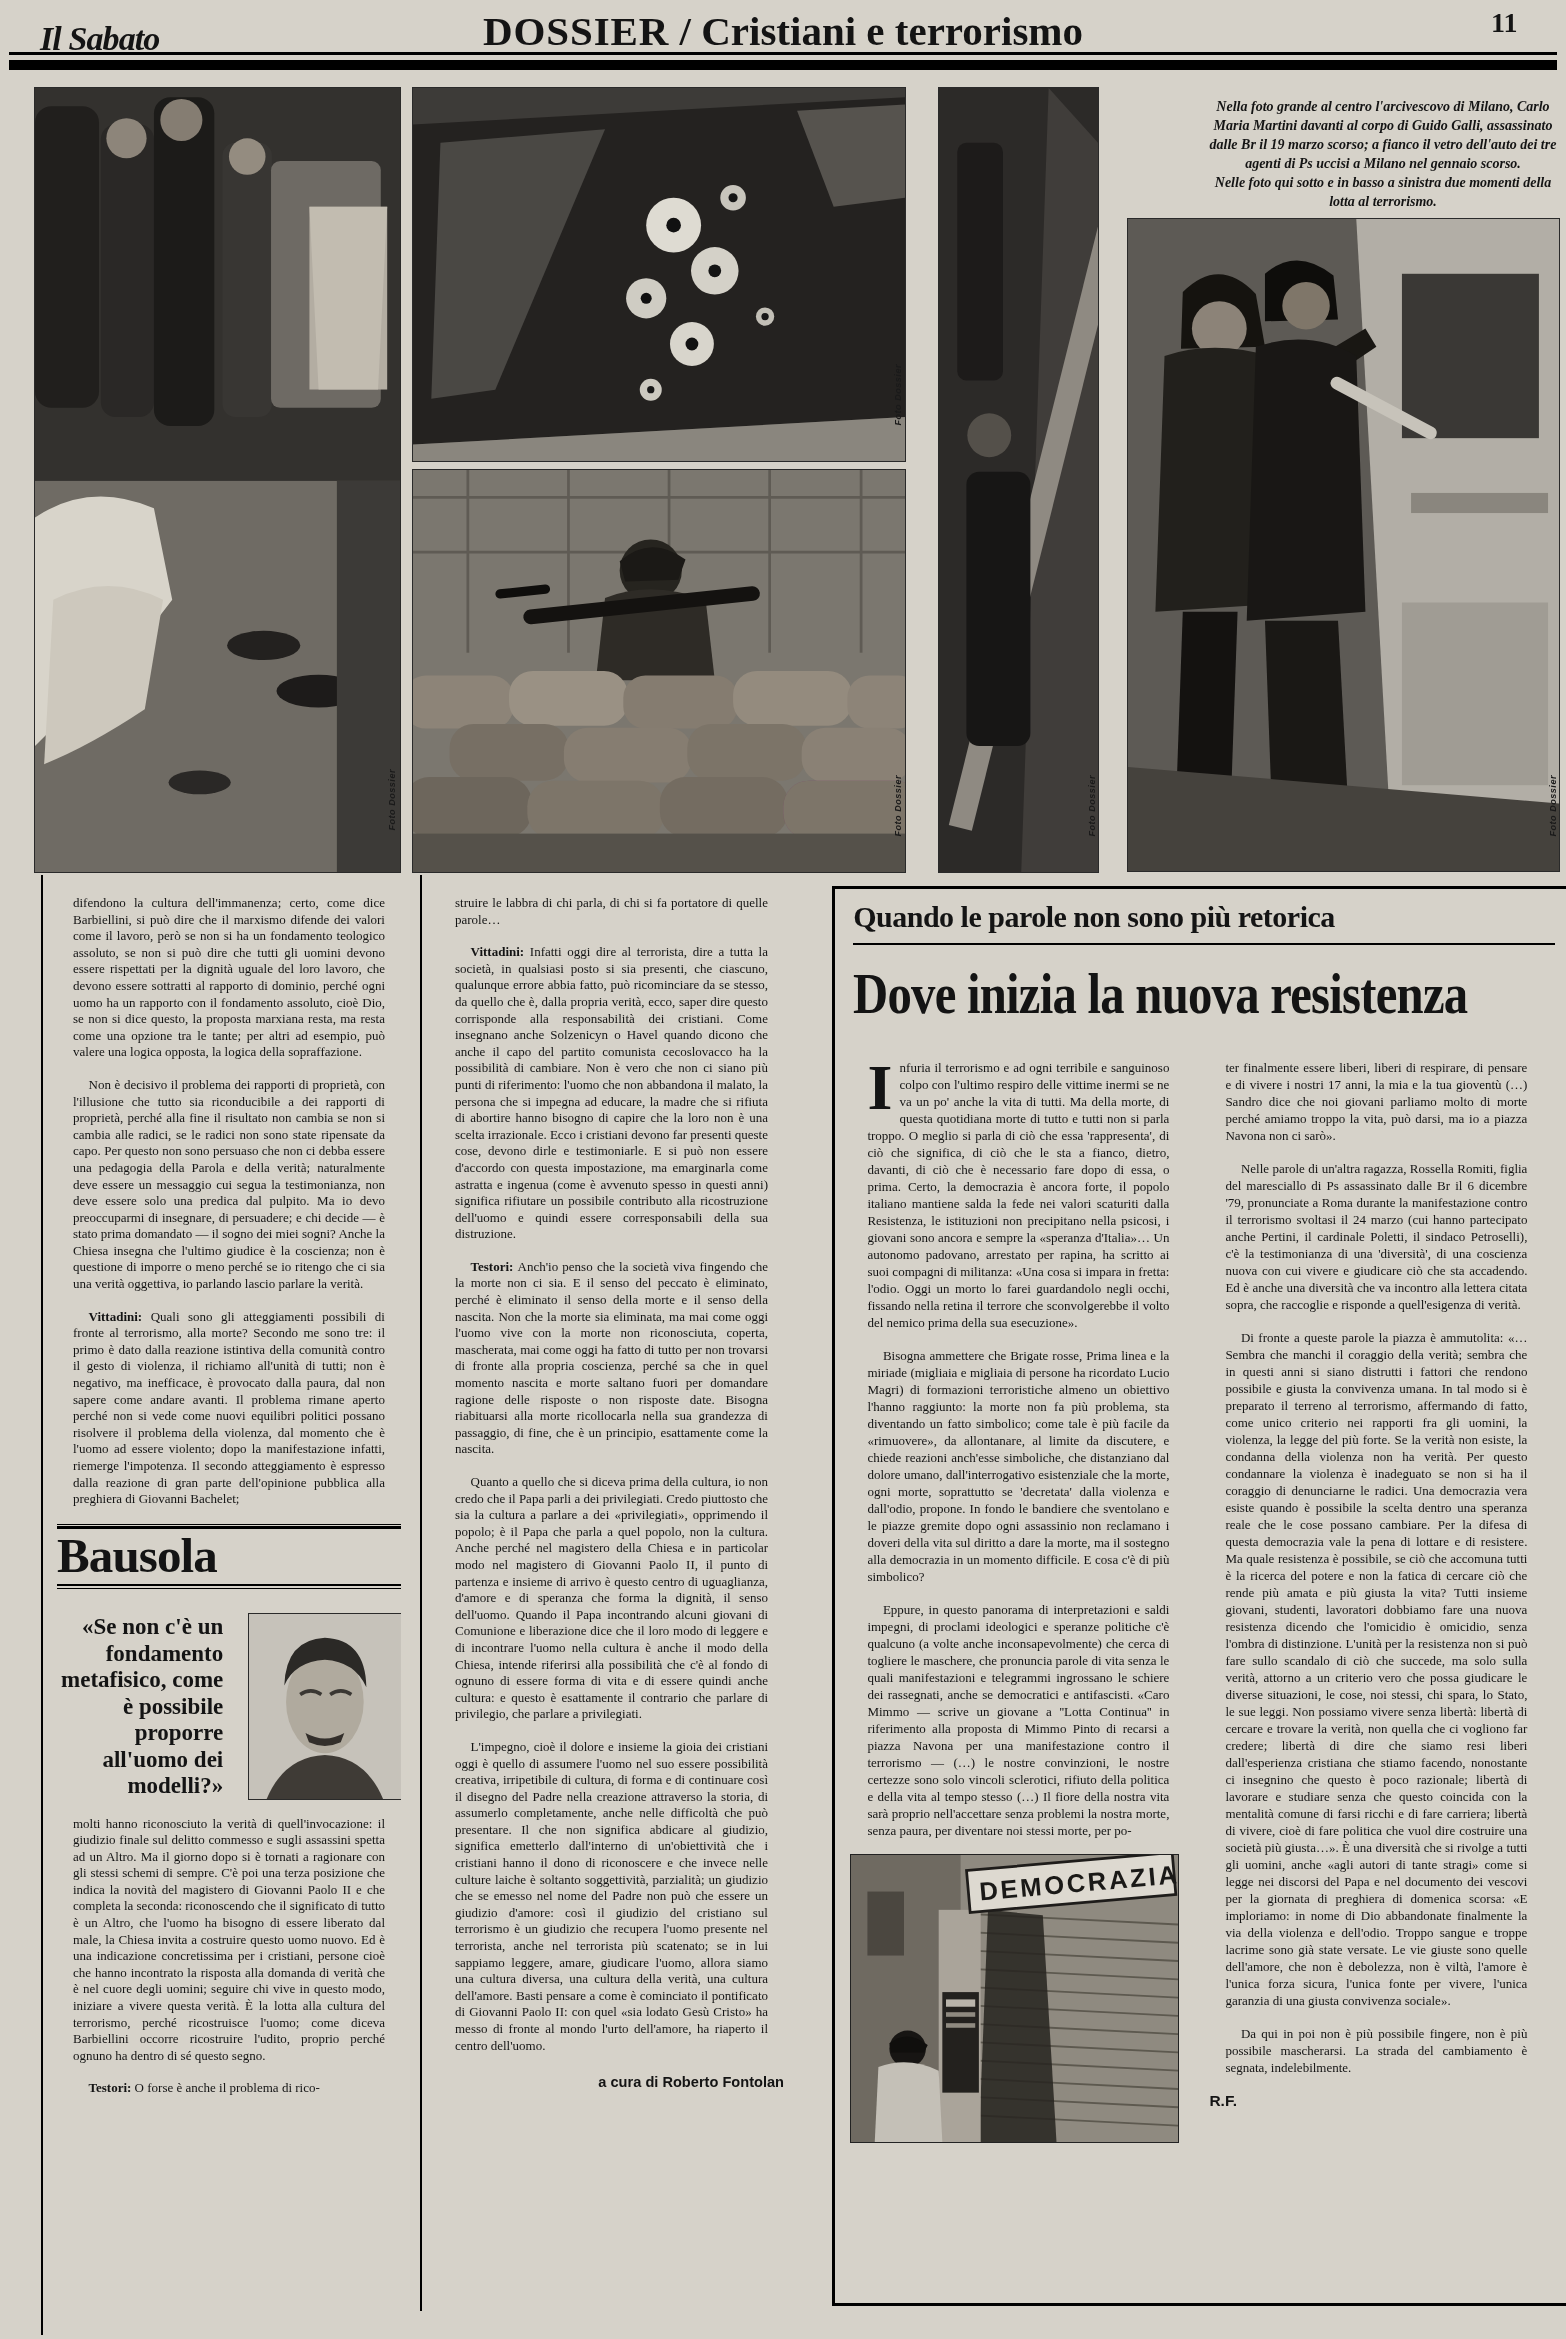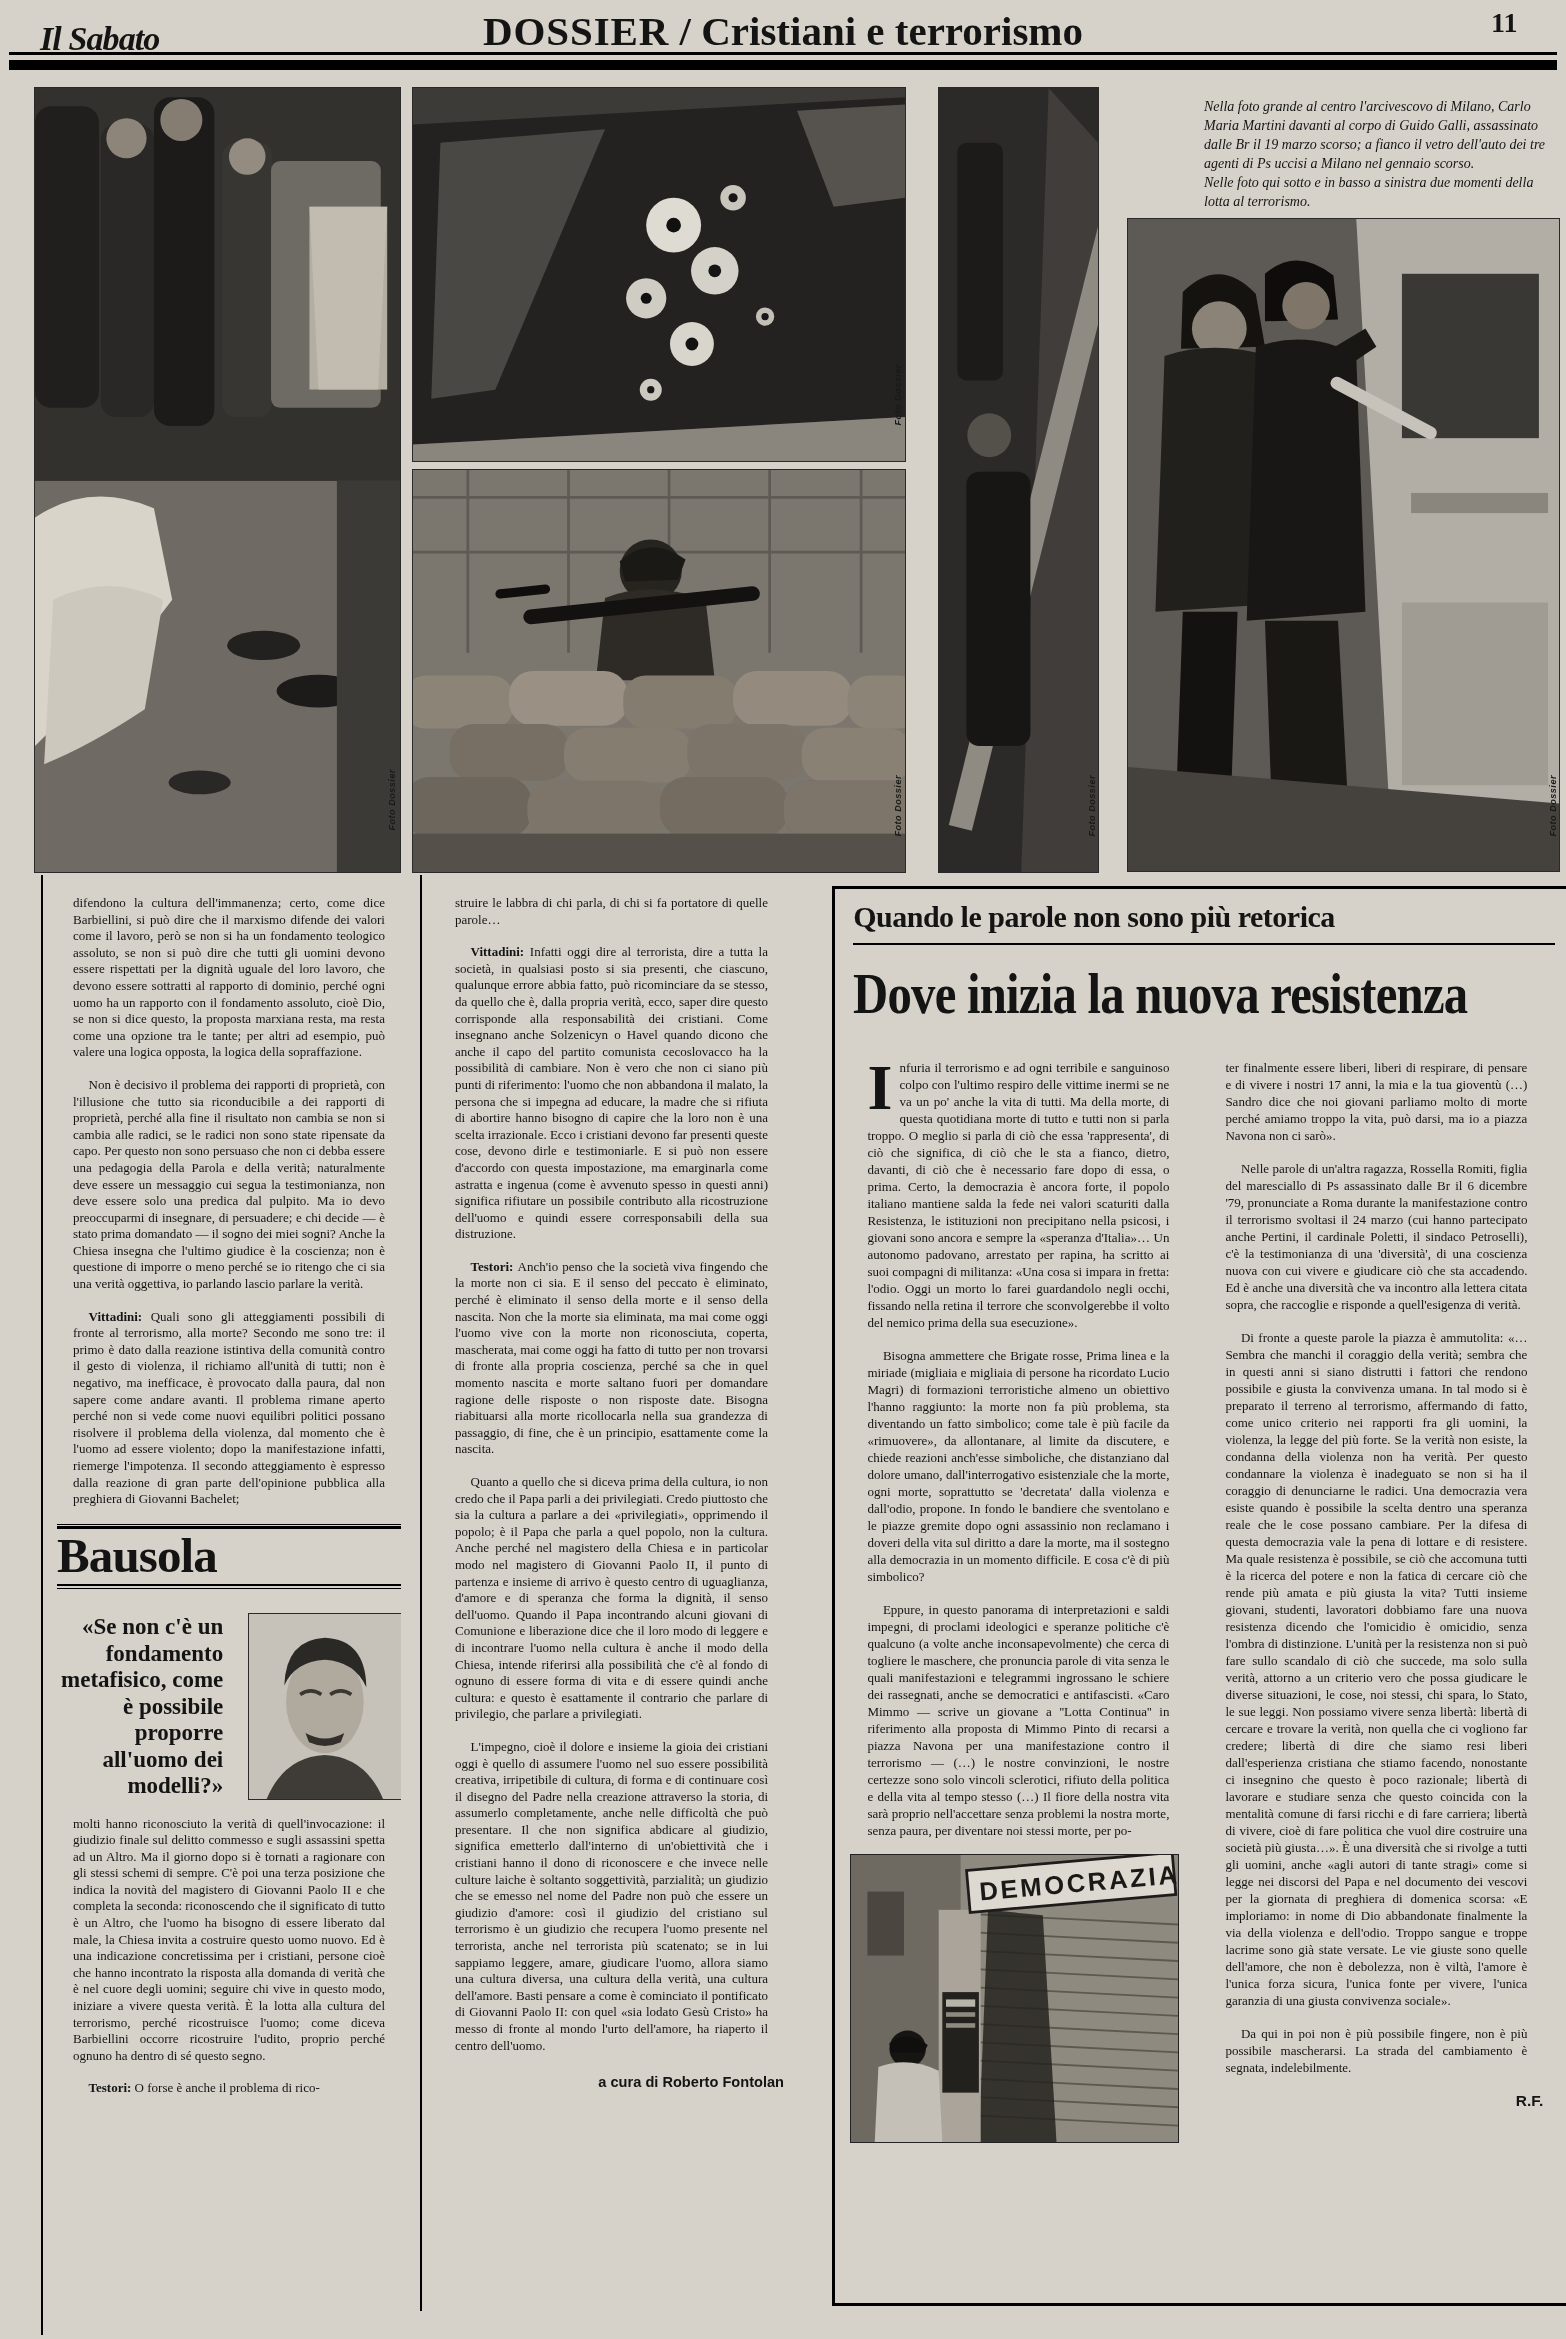--- a/index.html
+++ b/index.html
@@ -12,21 +12,21 @@
   .mast-num{position:absolute;left:1491px;top:7.3px;font-size:28px;font-weight:bold;text-align:right;}
   .rule{position:absolute;background:#000;}
   
   .photo{position:absolute;outline:0.9px solid #2a2a2a;background:#777;overflow:hidden;}
   .photo svg{display:block;width:100%;height:100%;}
   .credit{position:absolute;writing-mode:vertical-rl;transform:rotate(180deg);
           font-family:"Liberation Sans",sans-serif;font-style:italic;font-weight:bold;
           font-size:9.1px;color:#1a1a1a;letter-spacing:0.5px;}
   
   .caption{position:absolute;left:1204px;top:97px;width:358px;
-           font-weight:normal;font-style:italic;font-size:14px;line-height:19px;}
+           font-weight:bold;font-style:italic;font-size:14px;line-height:19px;text-align:center;}
   
   .icol{position:absolute;overflow:hidden;text-align:justify;font-size:13px;line-height:16.6px;}
   #col1{left:57px;top:879px;width:344px;height:1458px;}
   #col2{left:439px;top:879px;width:345px;height:1435px;}
   .article-p{margin:16px;text-indent:15.5px;}
   .no-indent{text-indent:0;}
   .speaker{font-weight:bold;}
   
   .bausola{margin:7.3px 0 5.5px 0;}
   .b-rule{height:2.7px;background:#000;margin:1.8px 0;}
@@ -44,21 +44,21 @@
                border:3.7px solid #000;box-sizing:border-box;background:#d6d2c9;
                padding:9.1px 16.4px 11px 16.4px;overflow:hidden;}
   .kicker{font-size:30px;font-weight:bold;margin:1.8px 0 0 1.8px;padding-bottom:9.1px;border-bottom:2.7px solid #000;letter-spacing:-0.5px;}
   .headline{font-size:58px;font-weight:bold;white-space:nowrap;letter-spacing:-0.9px;
             transform:scaleX(.84);transform-origin:left center;margin:14.6px 0 16.4px 1.8px;}
   .feature-cols{display:flex;gap:24px;}
   .fcol{width:334px;text-align:justify;font-size:13px;line-height:17px;}
   .dropcap{float:left;font-size:64px;line-height:51px;font-weight:bold;margin:2.7px 7.3px 0 0;}
   .photo-flow{width:327px;height:287px;outline:0.9px solid #222;margin-top:7.3px;overflow:hidden;}
   .photo-flow svg{display:block;width:100%;height:100%;}
-  .signature{margin-top:9.1px;text-align:right;font-family:"Liberation Sans",sans-serif;font-weight:bold;font-size:15.5px;}
+  .signature{margin-top:9.1px;font-family:"Liberation Sans",sans-serif;font-weight:bold;font-size:15.5px;}
 </style>
 </head>
 <body>
 
 <div id="page">
 
   <div class="mast-left">Il Sabato</div>
   <div class="mast-center">
     <span class="slab">DOSSIER</span>
     <span>/ Cristiani e terrorismo</span>

